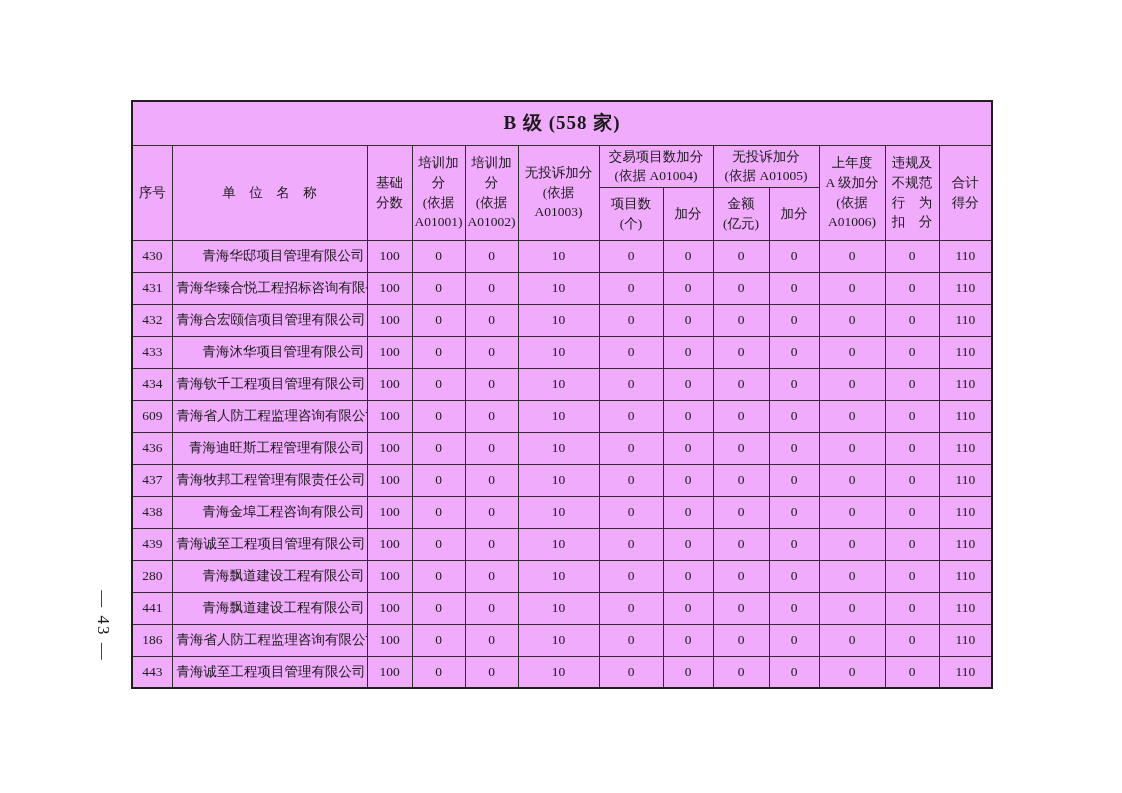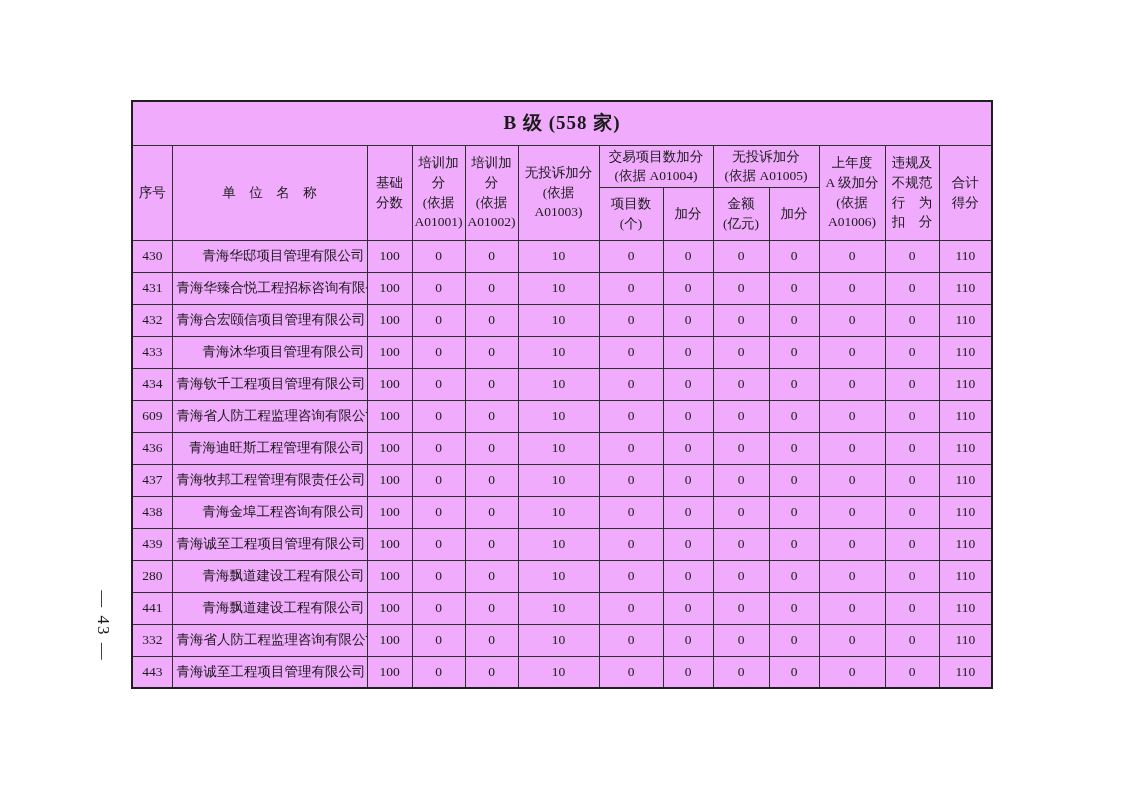--- a/index.html
+++ b/index.html
@@ -314,21 +314,21 @@
           <td>10</td>
           <td>0</td>
           <td>0</td>
           <td>0</td>
           <td>0</td>
           <td>0</td>
           <td>0</td>
           <td>110</td>
         </tr>
         <tr>
-          <td>332</td>
+          <td>186</td>
           <td class="name">青海省人防工程监理咨询有限公司</td>
           <td>100</td>
           <td>0</td>
           <td>0</td>
           <td>10</td>
           <td>0</td>
           <td>0</td>
           <td>0</td>
           <td>0</td>
           <td>0</td>

